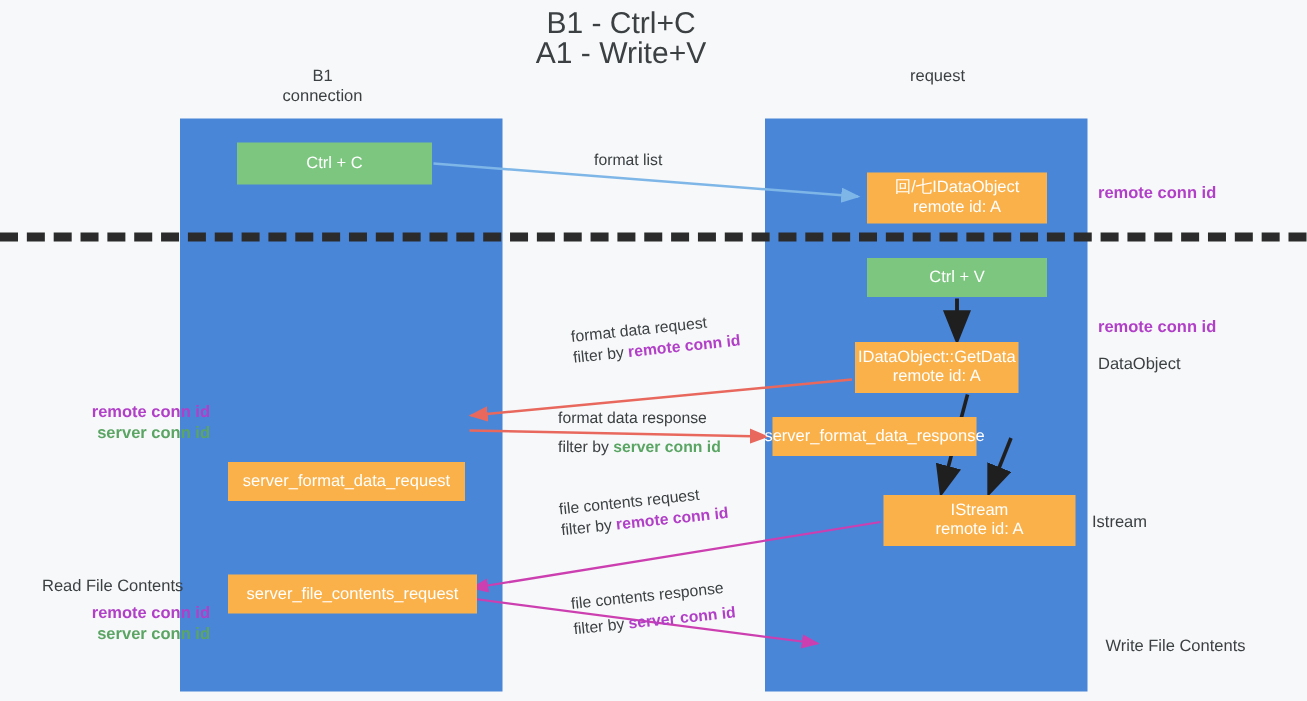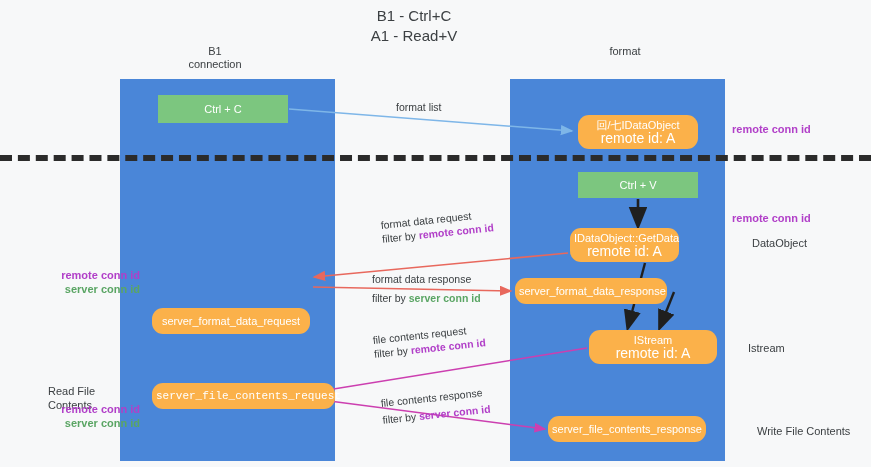--- a/index.html
+++ b/index.html
@@ -10,21 +10,21 @@
     color:#3c4043;
     overflow:hidden;
     position:relative;
   }
   #stage{position:absolute;left:0;top:0;width:871px;height:467px;}
   .abs{position:absolute;}
 
   
   #title{
     left:0;top:6px;width:828px;
-    text-align:center;font-size:15px;line-height:20px;color:#3c4043;
+    text-align:center;font-size:20px;line-height:20px;color:#3c4043;
   }
 
   
   .lane-head{
     text-align:center;font-size:11px;line-height:13px;color:#3c4043;
   }
   #head-b1{left:150px;top:45px;width:130px;}
   #head-a1{left:560px;top:45px;width:130px;}
 
   
@@ -35,43 +35,43 @@
   
   #separator{
     left:0;top:155px;width:871px;height:0;
     border-top:6px dashed #2b2b2b;
   }
 
   
   .node{
     box-sizing:border-box;
     display:flex;flex-direction:column;
-    justify-content:center;
+    align-items:center;justify-content:center;
     color:#ffffff;font-size:11px;line-height:13px;
     text-align:center;padding:9px 4px;
   }
   .node.green{background:#7cc67f;}
-  .node.orange{background:#fbb14a;border-radius:11px;}
-  .node .ln2{font-size:14px;}
+  .node.orange{background:#fbb14a;}
+  .node .ln2{font-size:11px;}
 
   #n-ctrlc{left:158px;top:95px;width:130px;height:28px;}
   #n-idataobject{left:578px;top:115px;width:120px;height:34px;}
   #n-ctrlv{left:578px;top:172px;width:120px;height:26px;}
   #n-getdata{left:570px;top:228px;width:109px;height:34px;}
   #n-fmtreq{left:152px;top:268px;width:158px;height:26px;margin-top:40px;}
-  #n-fmtresp{left:515px;top:278px;width:152px;height:26px;}
+  #n-fmtresp{left:515px;top:278px;width:136px;height:26px;}
   #n-istream{left:589px;top:330px;width:128px;height:34px;}
-  #n-filereq{left:152px;top:383px;width:183px;height:26px;font-family:Liberation Mono, monospace;}
+  #n-filereq{left:152px;top:383px;width:166px;height:26px;}
   #n-fileresp{left:548px;top:416px;width:158px;height:26px;}
 
   
   .ann{font-size:11px;line-height:14px;}
   .ann .purple{color:#b13fc8;font-weight:bold;}
   .ann .green{color:#5aa564;font-weight:bold;}
-  .ann .plain{color:#3c4043;margin-left:20px;}
+  .ann .plain{color:#3c4043;}
 
   #ann-r1{left:732px;top:122px;}
   #ann-r2{left:732px;top:211px;}
   #ann-r3{left:732px;top:236px;}
   #ann-r4{left:728px;top:341px;}
   #ann-r5{left:737px;top:424px;}
 
   #ann-l1{left:20px;top:268px;width:120px;text-align:right;}
   #ann-l2{left:28px;top:384px;width:112px;text-align:left;}
   #ann-l3{left:20px;top:402px;width:120px;text-align:right;}
@@ -89,29 +89,29 @@
 
   svg#wires{position:absolute;left:0;top:0;width:871px;height:467px;pointer-events:none;}
 </style>
 </head>
 <body>
 
 <div id="stage">
 
   <div id="title" class="abs">
     <div>B1 - Ctrl+C</div>
-    <div>A1 - Read+V</div>
+    <div>A1 - Write+V</div>
   </div>
 
   <div id="head-b1" class="abs lane-head">
     <div>B1</div>
     <div>connection</div>
   </div>
   <div id="head-a1" class="abs lane-head">
-    <div>format</div>
+    <div>request</div>
   </div>
 
   <div id="lane-b1" class="abs lane"></div>
   <div id="lane-a1" class="abs lane"></div>
 
   <svg id="wires" viewBox="0 0 871 467">
     <defs>
       <marker id="ar-blue" markerWidth="9" markerHeight="9" refX="7" refY="3.2" orient="auto">
         <path d="M0,0 L8,3.2 L0,6.4 z" fill="#7eb6e8"></path>
       </marker>
@@ -173,23 +173,20 @@
 
   <div id="n-istream" class="abs node orange">
     <div>IStream</div>
     <div class="ln2">remote id: A</div>
   </div>
 
   <div id="n-filereq" class="abs node orange">
     <div>server_file_contents_request</div>
   </div>
 
-  <div id="n-fileresp" class="abs node orange">
-    <div>server_file_contents_response</div>
-  </div>
 
   <div id="el-formatlist" class="abs edge-label">
     <div>format list</div>
   </div>
 
   <div id="el-fdreq" class="abs edge-label">
     <div>format data request</div>
     <div>
       <span>filter by </span><span class="purple">remote conn id</span>
     </div>

